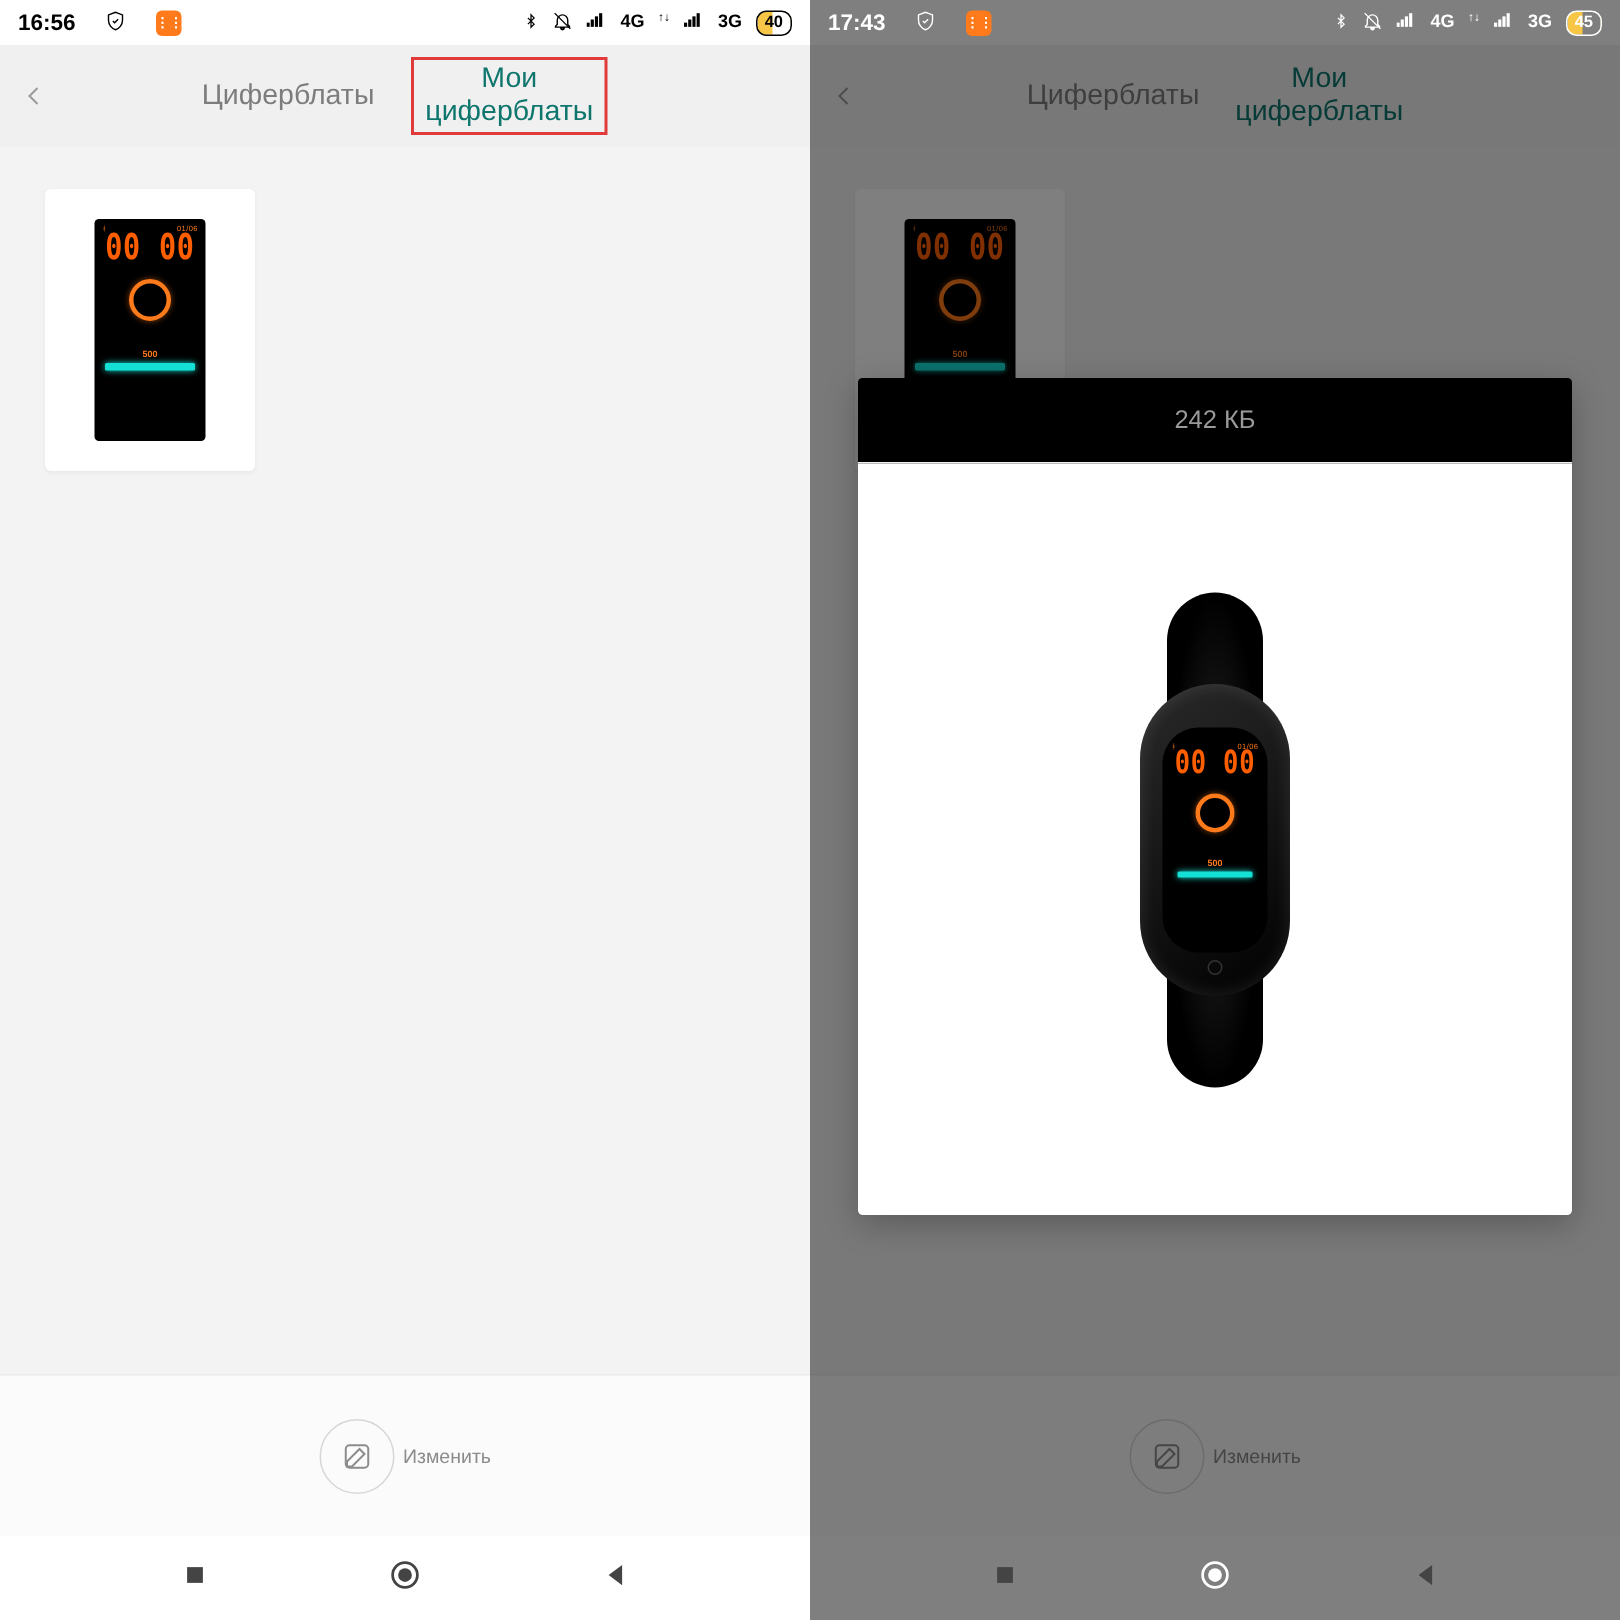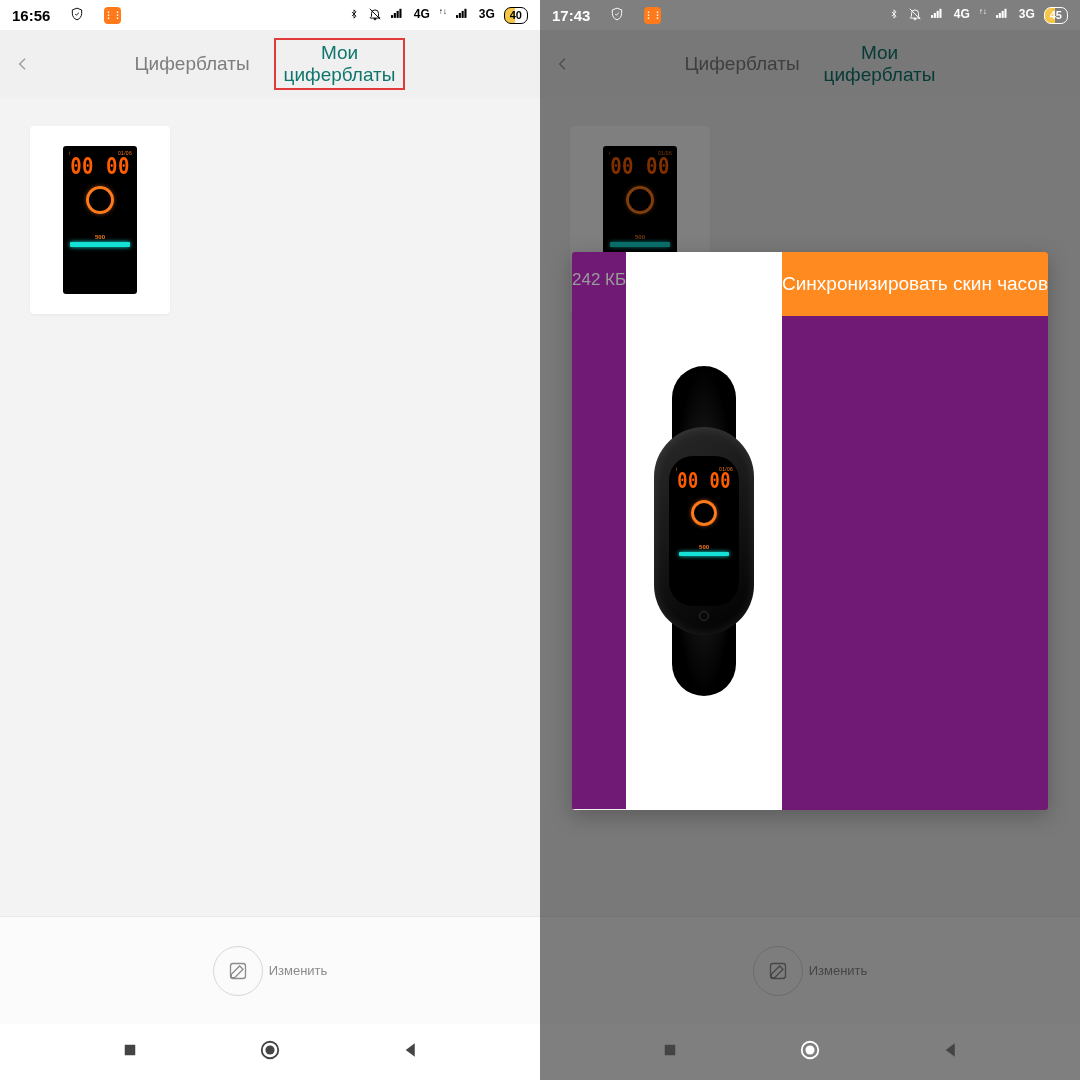--- a/index.html
+++ b/index.html
@@ -153,25 +153,25 @@
     background:#fff;
     z-index: 30;
   }
   .nav-bar svg { fill:#444; }
   
   .modal {
     position:absolute;
     left: 32px; right: 32px;
     top: 252px;
     bottom: 270px;
-    background:#701a75;
+    background:#000000;
     border-radius:3px;
     z-index: 20;
     display:flex;
-    flex-direction:row;
+    flex-direction:column;
     overflow:hidden;
     box-shadow: 0 6px 22px rgba(0,0,0,.25);
   }
   .modal-size {
     text-align:center;
     padding: 18px 0;
     font-size: 17px;
     color:#9a9a9a;
     border-bottom: 1px solid #efefef;
   }
@@ -433,19 +433,18 @@
               </div>
             <div class="wf-digits">00 00</div>
             <div class="wf-ring"></div>
             <div class="wf-steps">500</div>
             <div class="wf-bar"></div>
           </div>
           <div class="band-home"></div>
         </div>
       </div>
     </div>
-    <div class="sync-button">Синхронизировать скин часов</div>
   </div>
 
   <style>
     .screen-right .nav-bar { background: transparent; }
   </style>
 </div>
 
 </body></html>

